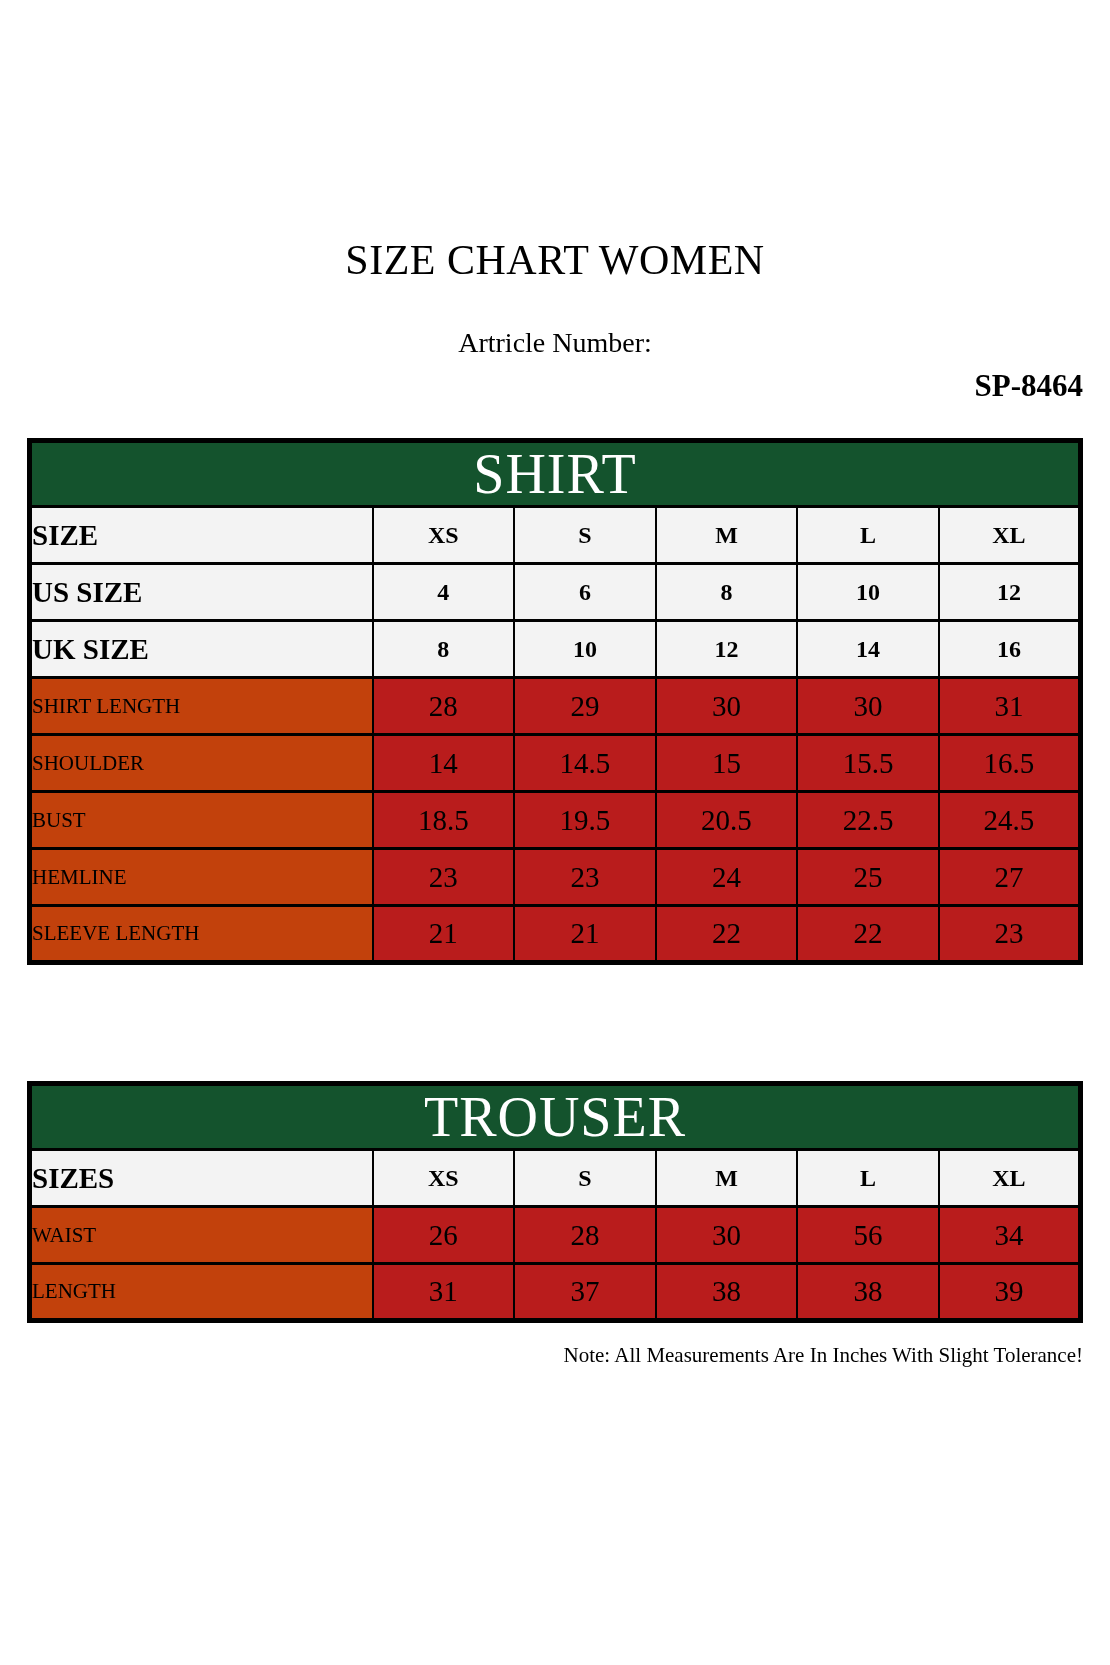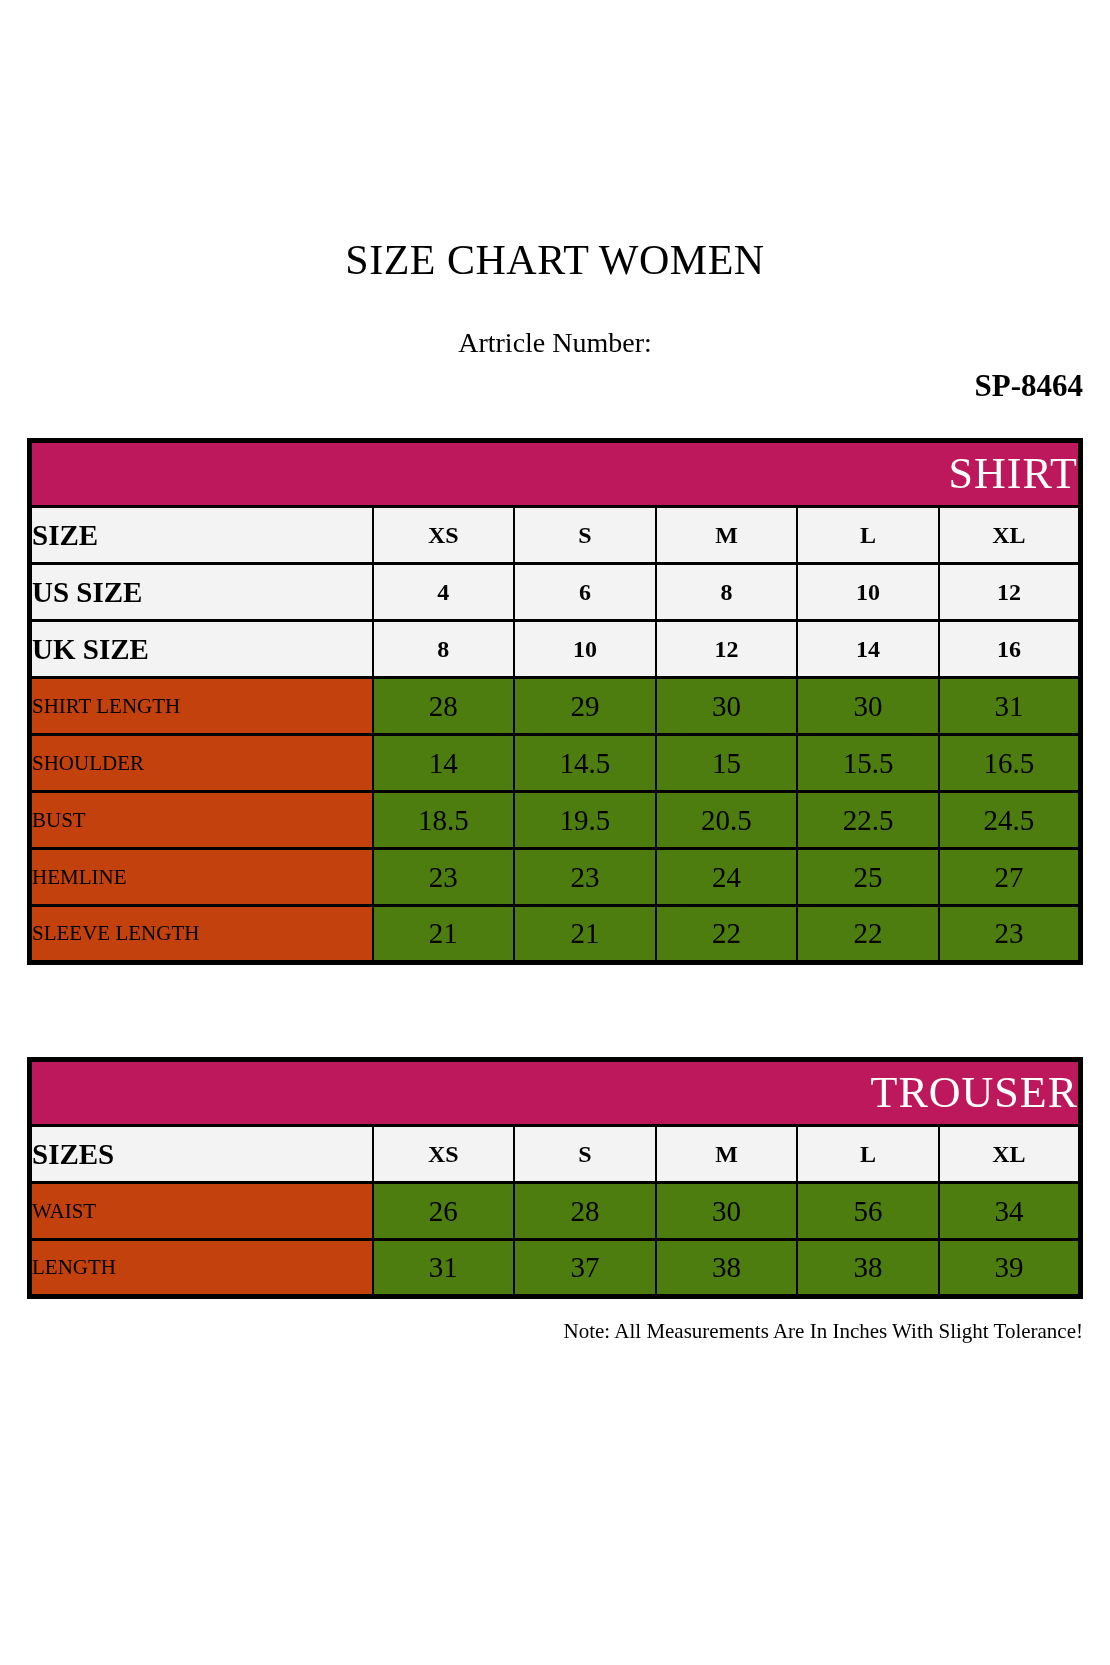--- a/index.html
+++ b/index.html
@@ -37,29 +37,29 @@
     line-height: 1.1;
   }
 
   table.size-table {
     width: 100%;
     border-collapse: collapse;
     table-layout: fixed;
     border: 5px solid #000000;
   }
   table.shirt   { margin-top: 35px; }
-  table.trouser { margin-top: 92px; padding-left: 16px; }
+  table.trouser { margin-top: 116px; padding-left: 16px; }
 
   col.c-label { width: 343px; }
 
   tr.banner-row td {
-    background: #be185d;
+    background: #14532d;
     color: #ffffff;
-    text-align: right;
-    font-size: 44px;
+    text-align: center;
+    font-size: 56px;
     font-weight: normal;
     letter-spacing: 1px;
     height: 62px;
     line-height: 62px;
     padding: 0;
     border: none;
   }
 
   table.size-table td {
     border: 2px solid #000000;
@@ -75,21 +75,21 @@
     background: #f3f3f3;
     font-weight: bold;
   }
   td.lbl {
     text-align: left;
     padding-left: 7px;
   }
   tr.hdr  td.lbl { font-size: 29px; }
   tr.hdr  td.val { font-size: 24px; text-align: center; }
   tr.data td.lbl { font-size: 21px; background: #c2410c; font-weight: normal; }
-  tr.data td.val { font-size: 29px; background: #4d7c0f; text-align: center; font-weight: normal; }
+  tr.data td.val { font-size: 29px; background: #b91c1c; text-align: center; font-weight: normal; }
 
   .note {
     margin-top: 20px;
     font-size: 21px;
     line-height: 1.2;
     text-align: right;
   }
 </style>
 </head>
 <body>

